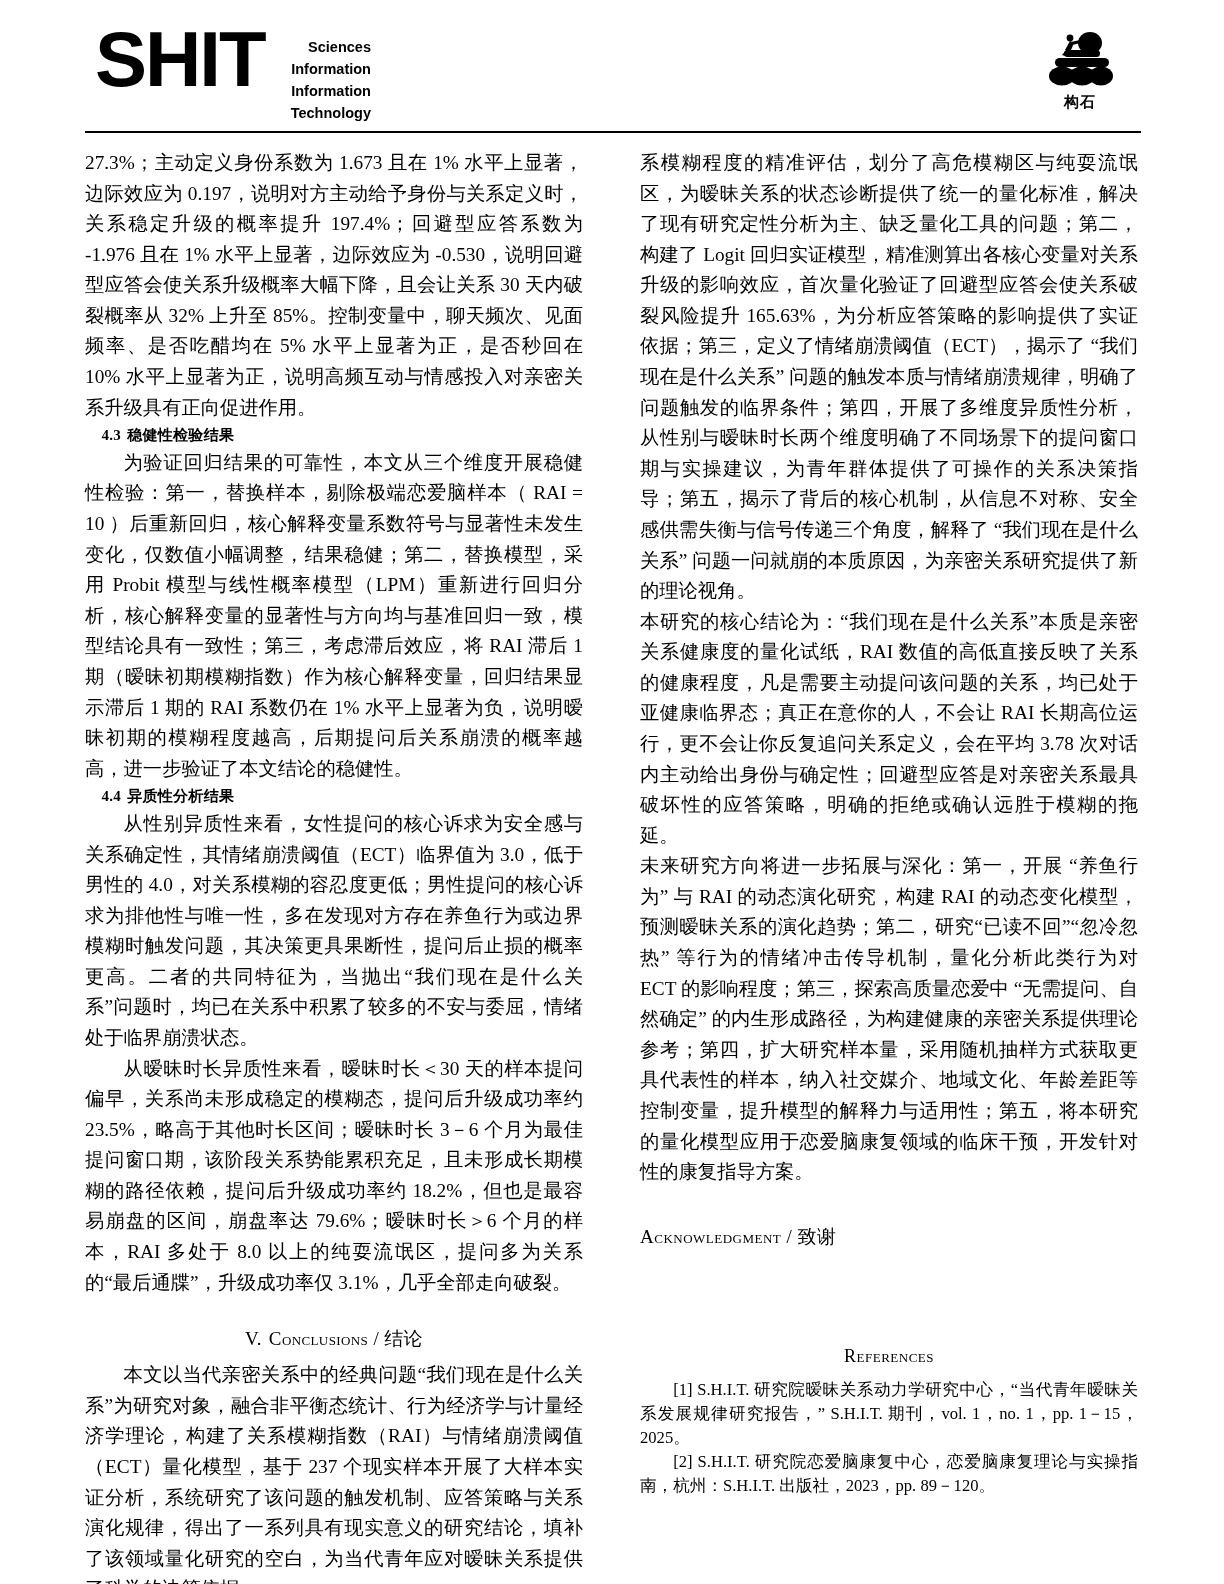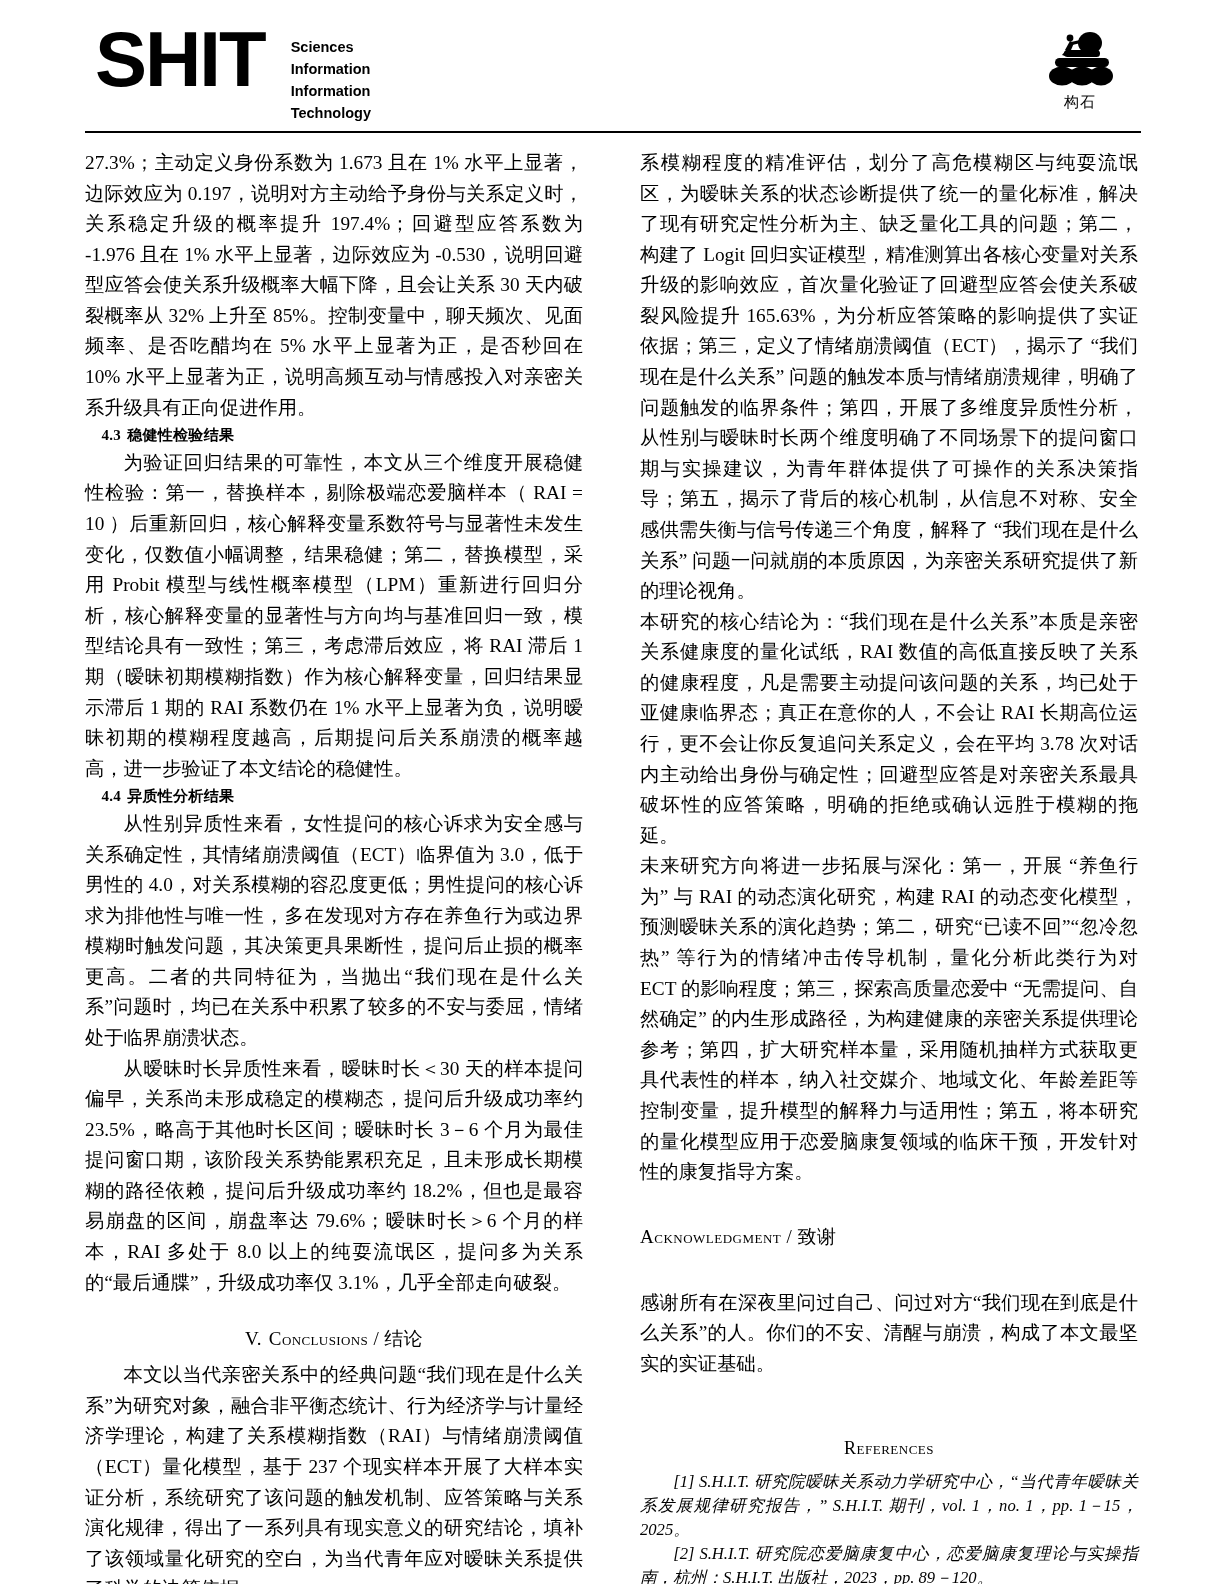--- a/index.html
+++ b/index.html
@@ -30,20 +30,21 @@
     top: 24px;
     width: 1055px;
     height: 100px;
   }
   .brand-block {
     position: absolute;
     left: 10px;
     top: 0;
     display: flex;
     align-items: flex-start;
+    text-align: right;
   }
   .brand-wordmark {
     font-family: "Liberation Sans", "DejaVu Sans", sans-serif;
     font-weight: bold;
     font-size: 78px;
     line-height: 0.92;
     letter-spacing: -2px;
     color: #000;
     display: block;
   }
@@ -62,21 +63,21 @@
     position: absolute;
     right: 0;
     top: 6px;
     width: 120px;
     text-align: center;
   }
   .pub-logo svg { display: block; margin: 0 auto; }
   .pub-logo-label {
     font-family: "Liberation Sans", "DejaVu Sans", sans-serif;
     font-size: 15px;
-    font-weight: normal;
+    font-weight: bold;
     letter-spacing: 1px;
     margin-top: 1px;
     color: #000;
   }
 
   .header-rule {
     position: absolute;
     left: 85px;
     top: 131px;
     width: 1056px;
@@ -151,21 +152,20 @@
 
   .ref-list {
     font-size: 16.6px;
     line-height: 1.45;
     text-align: justify;
     text-justify: inter-ideograph;
   }
   .ref-item {
     margin: 0 0 0 0;
     text-indent: 0;
-    font-style: italic;
   }
 </style>
 </head>
 <body>
 
 <div class="page">
 
   <div class="masthead">
 
     <div class="brand-block">
@@ -227,21 +227,20 @@
   <div class="col col-right">
 
     <p class="noindent">系模糊程度的精准评估，划分了高危模糊区与纯耍流氓区，为暧昧关系的状态诊断提供了统一的量化标准，解决了现有研究定性分析为主、缺乏量化工具的问题；第二，构建了 Logit 回归实证模型，精准测算出各核心变量对关系升级的影响效应，首次量化验证了回避型应答会使关系破裂风险提升 165.63%，为分析应答策略的影响提供了实证依据；第三，定义了情绪崩溃阈值（ECT），揭示了 “我们现在是什么关系” 问题的触发本质与情绪崩溃规律，明确了问题触发的临界条件；第四，开展了多维度异质性分析，从性别与暧昧时长两个维度明确了不同场景下的提问窗口期与实操建议，为青年群体提供了可操作的关系决策指导；第五，揭示了背后的核心机制，从信息不对称、安全感供需失衡与信号传递三个角度，解释了 “我们现在是什么关系” 问题一问就崩的本质原因，为亲密关系研究提供了新的理论视角。</p>
 
     <p class="noindent">本研究的核心结论为：“我们现在是什么关系”本质是亲密关系健康度的量化试纸，RAI 数值的高低直接反映了关系的健康程度，凡是需要主动提问该问题的关系，均已处于亚健康临界态；真正在意你的人，不会让 RAI 长期高位运行，更不会让你反复追问关系定义，会在平均 3.78 次对话内主动给出身份与确定性；回避型应答是对亲密关系最具破坏性的应答策略，明确的拒绝或确认远胜于模糊的拖延。</p>
 
     <p class="noindent">未来研究方向将进一步拓展与深化：第一，开展 “养鱼行为” 与 RAI 的动态演化研究，构建 RAI 的动态变化模型，预测暧昧关系的演化趋势；第二，研究“已读不回”“忽冷忽热” 等行为的情绪冲击传导机制，量化分析此类行为对 ECT 的影响程度；第三，探索高质量恋爱中 “无需提问、自然确定” 的内生形成路径，为构建健康的亲密关系提供理论参考；第四，扩大研究样本量，采用随机抽样方式获取更具代表性的样本，纳入社交媒介、地域文化、年龄差距等控制变量，提升模型的解释力与适用性；第五，将本研究的量化模型应用于恋爱脑康复领域的临床干预，开发针对性的康复指导方案。</p>
 
     <h2 class="ack-title">Acknowledgment / 致谢</h2>
     <div class="spacer-para"></div>
-    <p class="noindent">感谢所有在深夜里问过自己、问过对方“我们现在到底是什么关系”的人。你们的不安、清醒与崩溃，构成了本文最坚实的实证基础。</p>
     <div class="spacer-para"></div>
 
     <h2 class="ref-title">References</h2>
 
     <div class="ref-list">
       <p class="ref-item">[1] S.H.I.T. 研究院暧昧关系动力学研究中心，“当代青年暧昧关系发展规律研究报告，” S.H.I.T. 期刊，vol. 1，no. 1，pp. 1－15，2025。</p>
       <p class="ref-item">[2] S.H.I.T. 研究院恋爱脑康复中心，恋爱脑康复理论与实操指南，杭州：S.H.I.T. 出版社，2023，pp. 89－120。</p>
 
     </div>
   </div>

